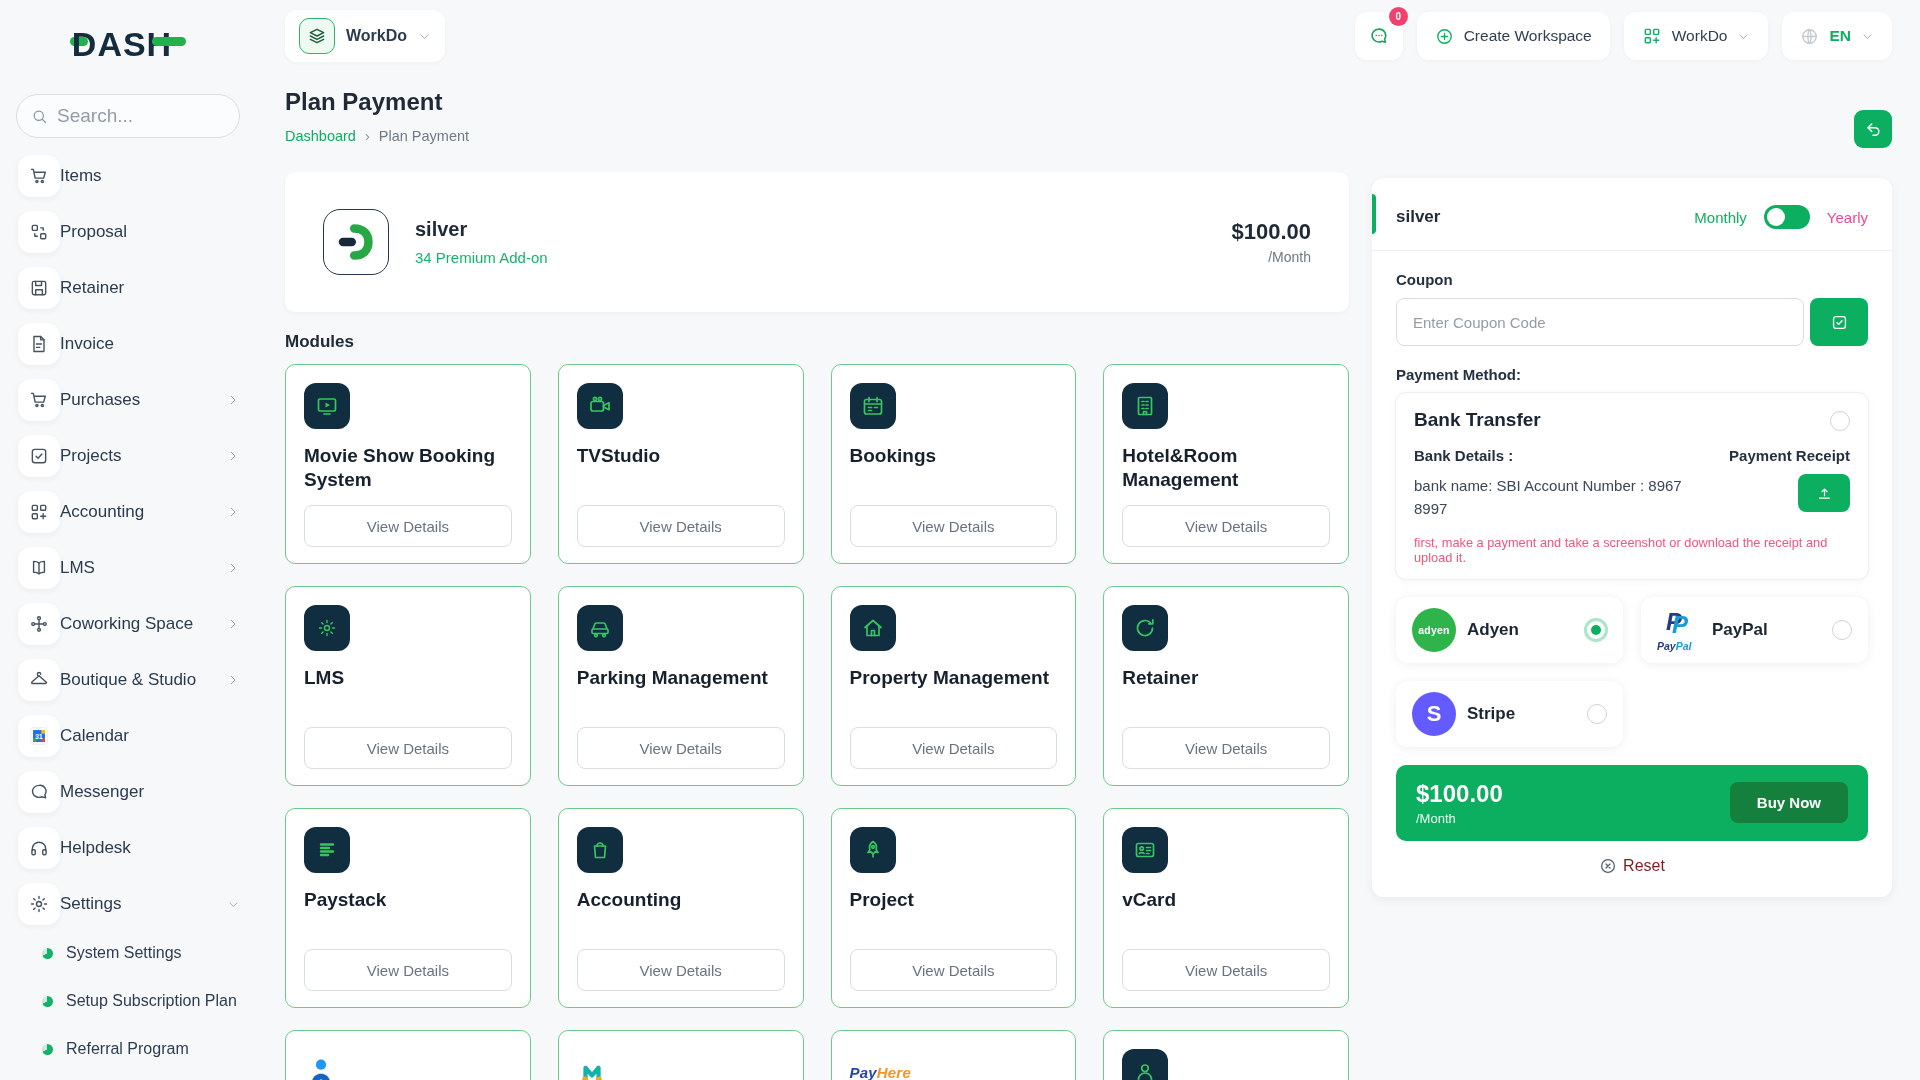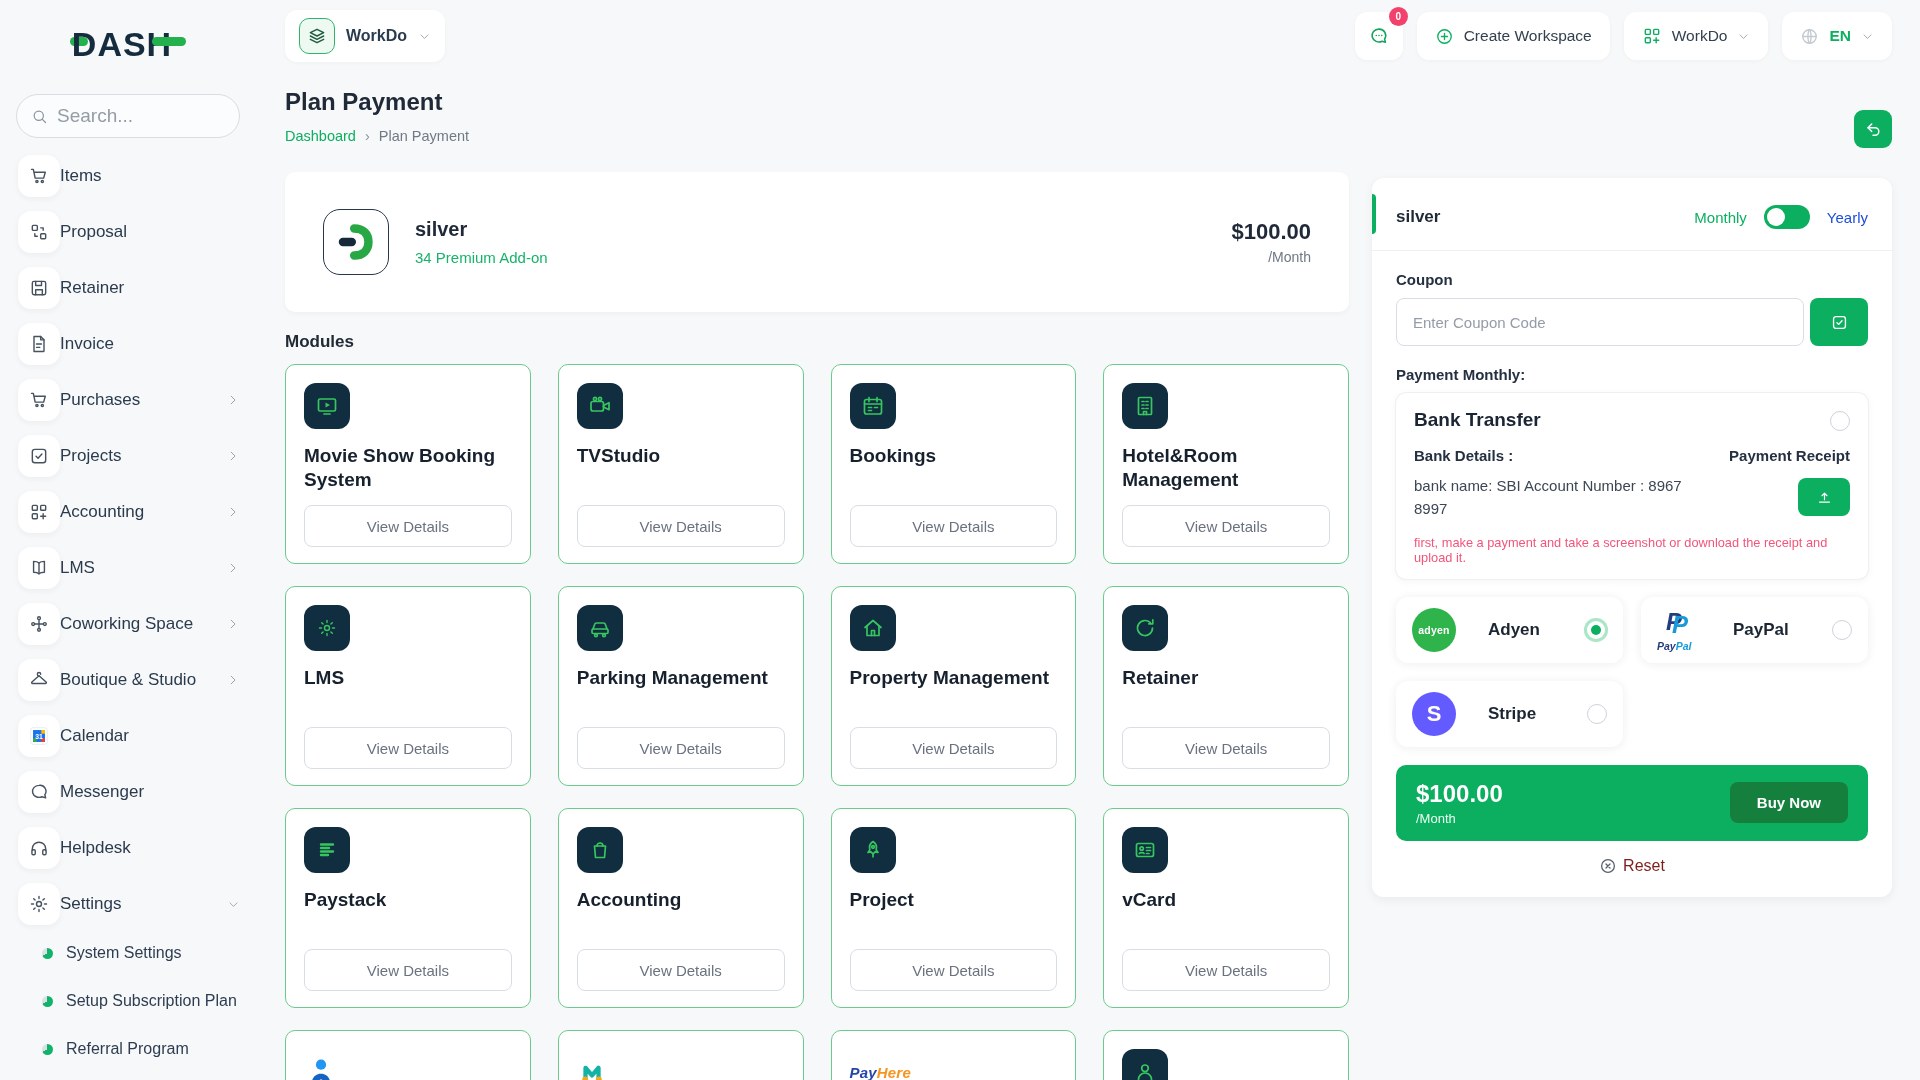--- a/index.html
+++ b/index.html
@@ -72,43 +72,43 @@
   .m-btn{margin-top:auto;height:42px;border:1px solid #d9dee4;border-radius:8px;background:#fff;color:#6a7280;font-size:15px;font-family:inherit;cursor:pointer}
   .payhere-logo{font-size:15px;font-weight:800;font-style:italic;letter-spacing:.2px}
 
   
   .checkout{position:absolute;left:1372px;top:178px;width:520px;background:#fff;border-radius:12px;box-shadow:0 3px 10px rgba(20,40,60,.06);padding:20px 24px 22px}
   .checkout::before{content:'';position:absolute;left:0;top:16px;width:4px;height:40px;background:var(--green);border-radius:0 4px 4px 0}
   .co-head{display:flex;align-items:center;height:38px}
   .co-plan{font-size:17px;font-weight:700;color:#1f2937}
   .co-cycle{margin-left:auto;display:flex;align-items:center;gap:17px;font-size:15px}
   .cyc-m{color:var(--green)}
-  .cyc-y{color:#1d4ed8}
+  .cyc-y{color:#ec4899}
   .switch{width:46px;height:24px;border-radius:12px;background:var(--green);position:relative;cursor:pointer;flex:none}
   .switch::after{content:'';position:absolute;left:3px;top:3px;width:18px;height:18px;border-radius:50%;background:#fff}
   .co-div{border:0;border-top:1px solid #eef0f3;margin:14px -24px 20px}
   .sec-label{font-size:15px;font-weight:700;color:#253041;margin-bottom:10px}
   .coupon-row{display:flex;gap:6px}
   .coupon-row input{flex:1;height:48px;border:1px solid #d8dee5;border-radius:8px;padding:0 16px;font-size:15px;font-family:inherit;color:#3c4654;outline:none}
   .coupon-row input::placeholder{color:#949ca7}
   .coupon-apply{width:58px;height:48px;border:0;border-radius:8px;background:var(--green);color:#fff;display:flex;align-items:center;justify-content:center;cursor:pointer}
   .pm-label{margin-top:20px}
   .bank-card{border-radius:10px;box-shadow:0 0 0 1px #eef1f4,0 2px 8px rgba(20,40,60,.05);padding:16px 18px 14px}
   .bank-top{display:flex;align-items:flex-end}
   .bank-title{font-size:19px;font-weight:700;color:#1b2533}
   .radio{width:20px;height:20px;border-radius:50%;border:1.5px solid #ccd3da;background:#fff;flex:none;cursor:pointer}
   .radio-sel{width:10px;height:10px;border-radius:50%;background:var(--green);box-shadow:0 0 0 4px #fff,0 0 0 7px #abe6c6;margin:6px;flex:none;cursor:pointer}
   .bank-lbls{display:flex;margin-top:16px;font-size:15px;font-weight:700;color:#253041}
   .bank-lbls .r{margin-left:auto}
-  .bank-body{display:flex;margin-top:10px;align-items:center}
+  .bank-body{display:flex;margin-top:10px;align-items:flex-start}
   .bank-detail-text{font-size:15px;color:#3c4654;line-height:1.55;width:300px}
   .upload-btn{margin-left:auto;width:52px;height:38px;border:0;border-radius:8px;background:var(--green);color:#fff;display:flex;align-items:center;justify-content:center;cursor:pointer}
   .bank-note{margin-top:14px;font-size:12.8px;color:#F2557A}
   .opt-grid{margin-top:18px;display:grid;grid-template-columns:1fr 1fr;gap:18px}
-  .opt-card{height:66px;border-radius:12px;box-shadow:0 1px 10px rgba(20,40,60,.08);display:flex;align-items:center;gap:32px;padding:0 16px;background:#fff;cursor:pointer}
+  .opt-card{height:66px;border-radius:12px;box-shadow:0 1px 10px rgba(20,40,60,.08);display:flex;align-items:center;gap:11px;padding:0 16px;background:#fff;cursor:pointer}
   .opt-logo{width:44px;height:44px;border-radius:50%;display:flex;align-items:center;justify-content:center;flex:none}
   .opt-name{font-size:17px;font-weight:600;color:#1c2633;flex:1}
   .adyen-circle{background:#2FB34B;color:#fff;font-size:10.5px;font-weight:800;letter-spacing:.2px}
   .stripe-circle{background:#635BFF;color:#fff;font-size:22px;font-weight:800}
   .pp{position:relative;width:44px;height:44px}
   .pp .p1{position:absolute;left:9px;top:0;font-size:24px;font-weight:800;font-style:italic;color:#253b80}
   .pp .p2{position:absolute;left:15px;top:3px;font-size:24px;font-weight:800;font-style:italic;color:#179bd7}
   .pp .word{position:absolute;left:0;bottom:0;font-size:10.5px;font-weight:800;font-style:italic;white-space:nowrap}
   .banner{margin-top:18px;background:var(--green);border-radius:10px;padding:15px 20px;display:flex;align-items:center}
   .banner-price{font-size:24px;font-weight:800;color:#fff}
@@ -612,21 +612,21 @@
     <button class="coupon-apply">
         <span class="ic" id="apply-ic">
           <svg width="19" height="19" viewBox="0 0 24 24" fill="none" stroke="currentColor" stroke-width="1.7" stroke-linecap="round" stroke-linejoin="round">
             <rect x="4.5" y="4.5" width="15" height="15" rx="3"></rect>
             <path d="M8.8 12.2l2.2 2.2 4.2-4.6"></path>
           </svg>
         </span>
       </button>
   </div>
 
-  <div class="sec-label pm-label">Payment Monthly:</div>
+  <div class="sec-label pm-label">Payment Method:</div>
   <div class="bank-card">
     <div class="bank-top">
       <span class="bank-title">Bank Transfer</span>
       <span class="radio" style="margin-left:auto"></span>
     </div>
     <div class="bank-lbls">
       <span>Bank Details :</span>
       <span class="r">Payment Receipt</span>
     </div>
     <div class="bank-body">

